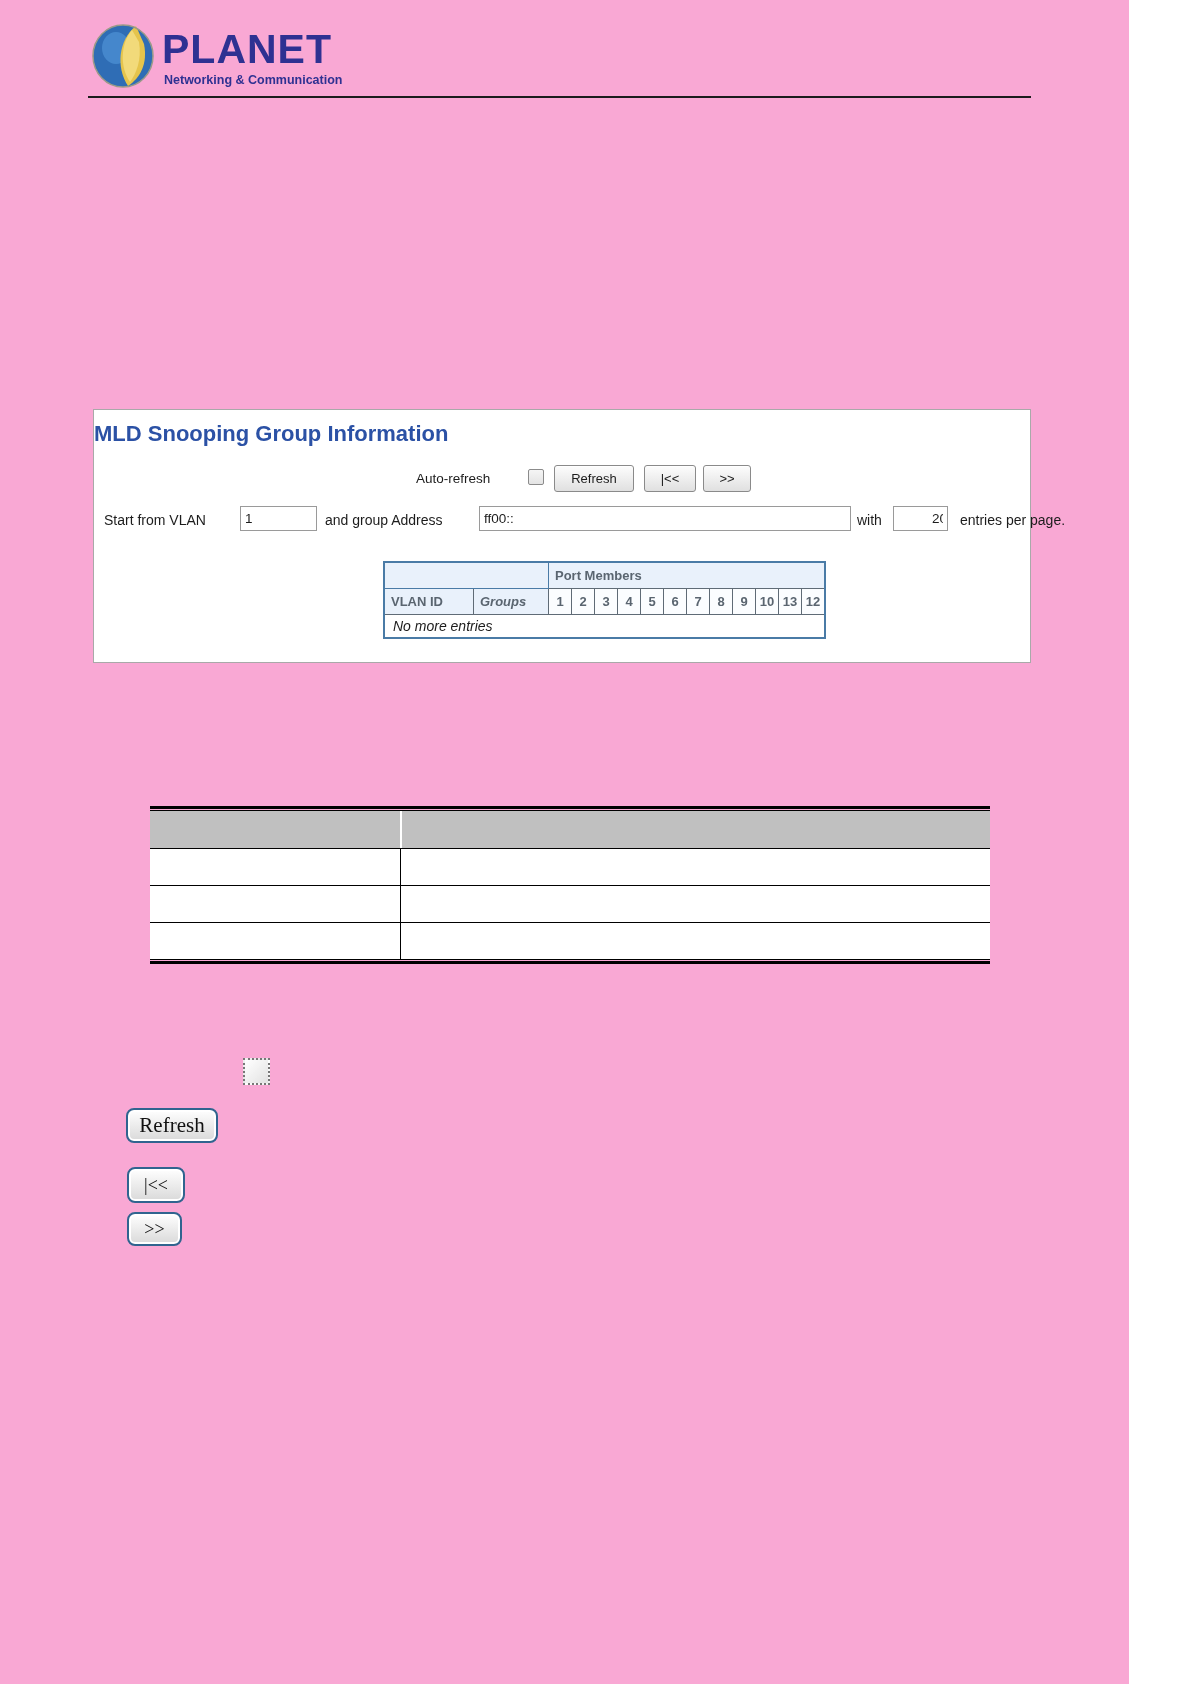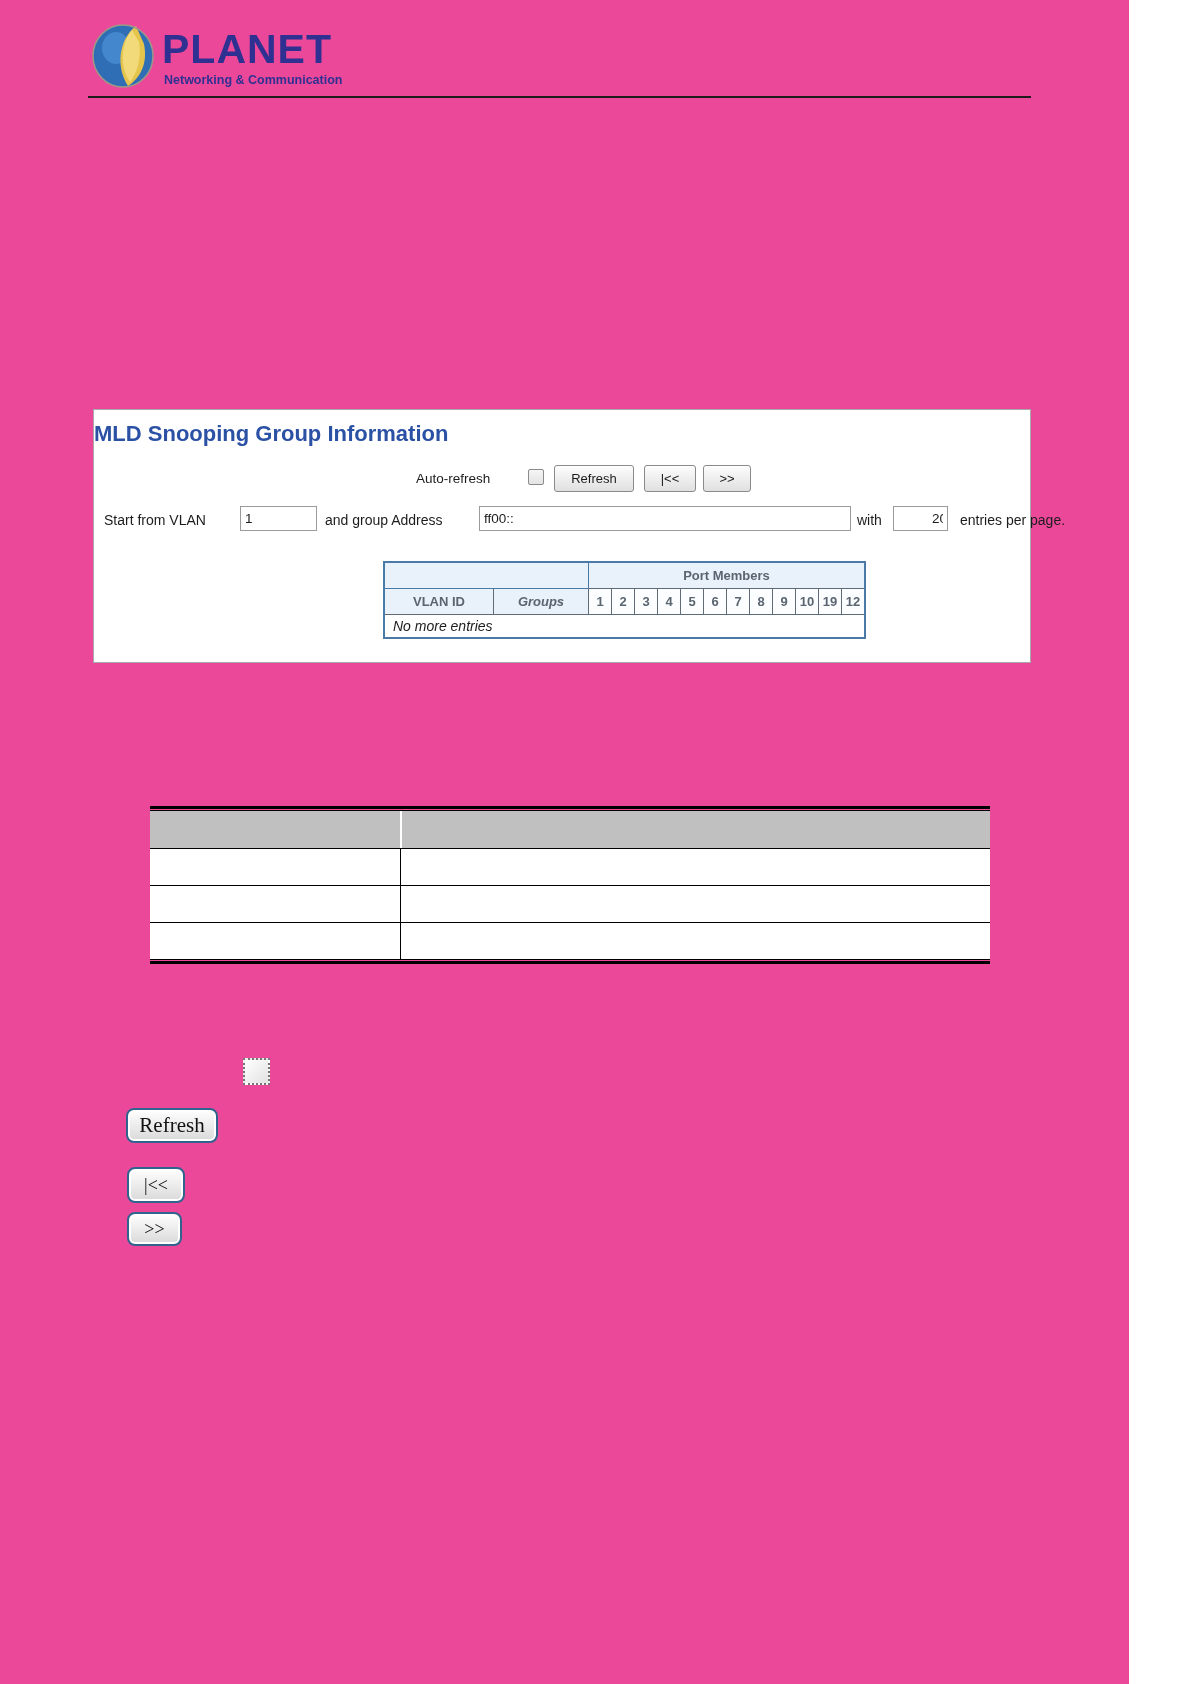--- a/index.html
+++ b/index.html
@@ -1,17 +1,17 @@
 <!DOCTYPE html>
 <html style="--title-blue: #2b51a5; --logo-blue: #2e3192; --tbl-border: #4a7ba6; --thdr-bg: #e9f1fb; --thdr-text: #5a6570; --doc-gray: #c0c0c0; --ill-border: #30648f;"><head>
 <meta charset="utf-8">
 <style>
   html,body { margin:0; padding:0; background:#fff; }
   .canvas {
-    position:relative; width:1129px; height:1684px; background:#ec4899;
+    position:relative; width:1129px; height:1684px; background:#f9a8d4;
     font-family:"Liberation Sans", sans-serif; overflow:hidden;
   }
   
   .logo-globe { position:absolute; left:92px; top:24px; width:62px; height:64px; }
   .logo-brand {
     position:absolute; left:162px; top:26px; font-size:41px; font-weight:bold;
     letter-spacing:1px; color:var(--logo-blue,#2e3192);
   }
   .logo-tagline {
     position:absolute; left:164px; top:73px; font-size:12.5px; font-weight:bold;
@@ -57,21 +57,21 @@
   .inp-address { left:385px; width:372px; }
   .inp-entries { left:799px; width:55px;padding-left:38px; }
 
   
   .gtable {
     position:absolute; left:289px; top:151px; border-collapse:collapse;
     border:2px solid var(--tbl-border,#4a7ba6);
     font-size:13px; font-weight:bold; color:var(--thdr-text,#5a6570);
   }
   .gtable td { border:1px solid #5f6b76; }
-  .gtable .hb { background:var(--thdr-bg,#e9f1fb); text-align:center; padding:5px 16px; }
+  .gtable .hb { background:var(--thdr-bg,#e9f1fb); text-align:left; padding:5px 6px; }
   .gtable .corner { border:1px solid var(--tbl-border,#4a7ba6); }
   .gtable .w-vlan { width:76px; }
   .gtable .w-groups { width:62px;font-style:italic; }
   .gtable .port { background:#fbfdff; padding:5px 2px; min-width:18px; text-align:center; }
   .gtable .empty-row {
     background:#fff; font-style:italic; font-weight:normal; font-size:14px;
     color:#1c1c1c; text-align:left; padding:3px 8px;
   }
 
   
@@ -150,21 +150,21 @@
       <td class="port">1</td>
             <td class="port">2</td>
             <td class="port">3</td>
             <td class="port">4</td>
             <td class="port">5</td>
             <td class="port">6</td>
             <td class="port">7</td>
             <td class="port">8</td>
             <td class="port">9</td>
             <td class="port">10</td>
-            <td class="port">19</td>
+            <td class="port">13</td>
             <td class="port">12</td>
           </tr>
       <tr>
         <td class="empty-row" colspan="14">No more entries</td>
       </tr>
     </tbody>
       </table>
   </div>
 
   <div class="doc-wrap">

